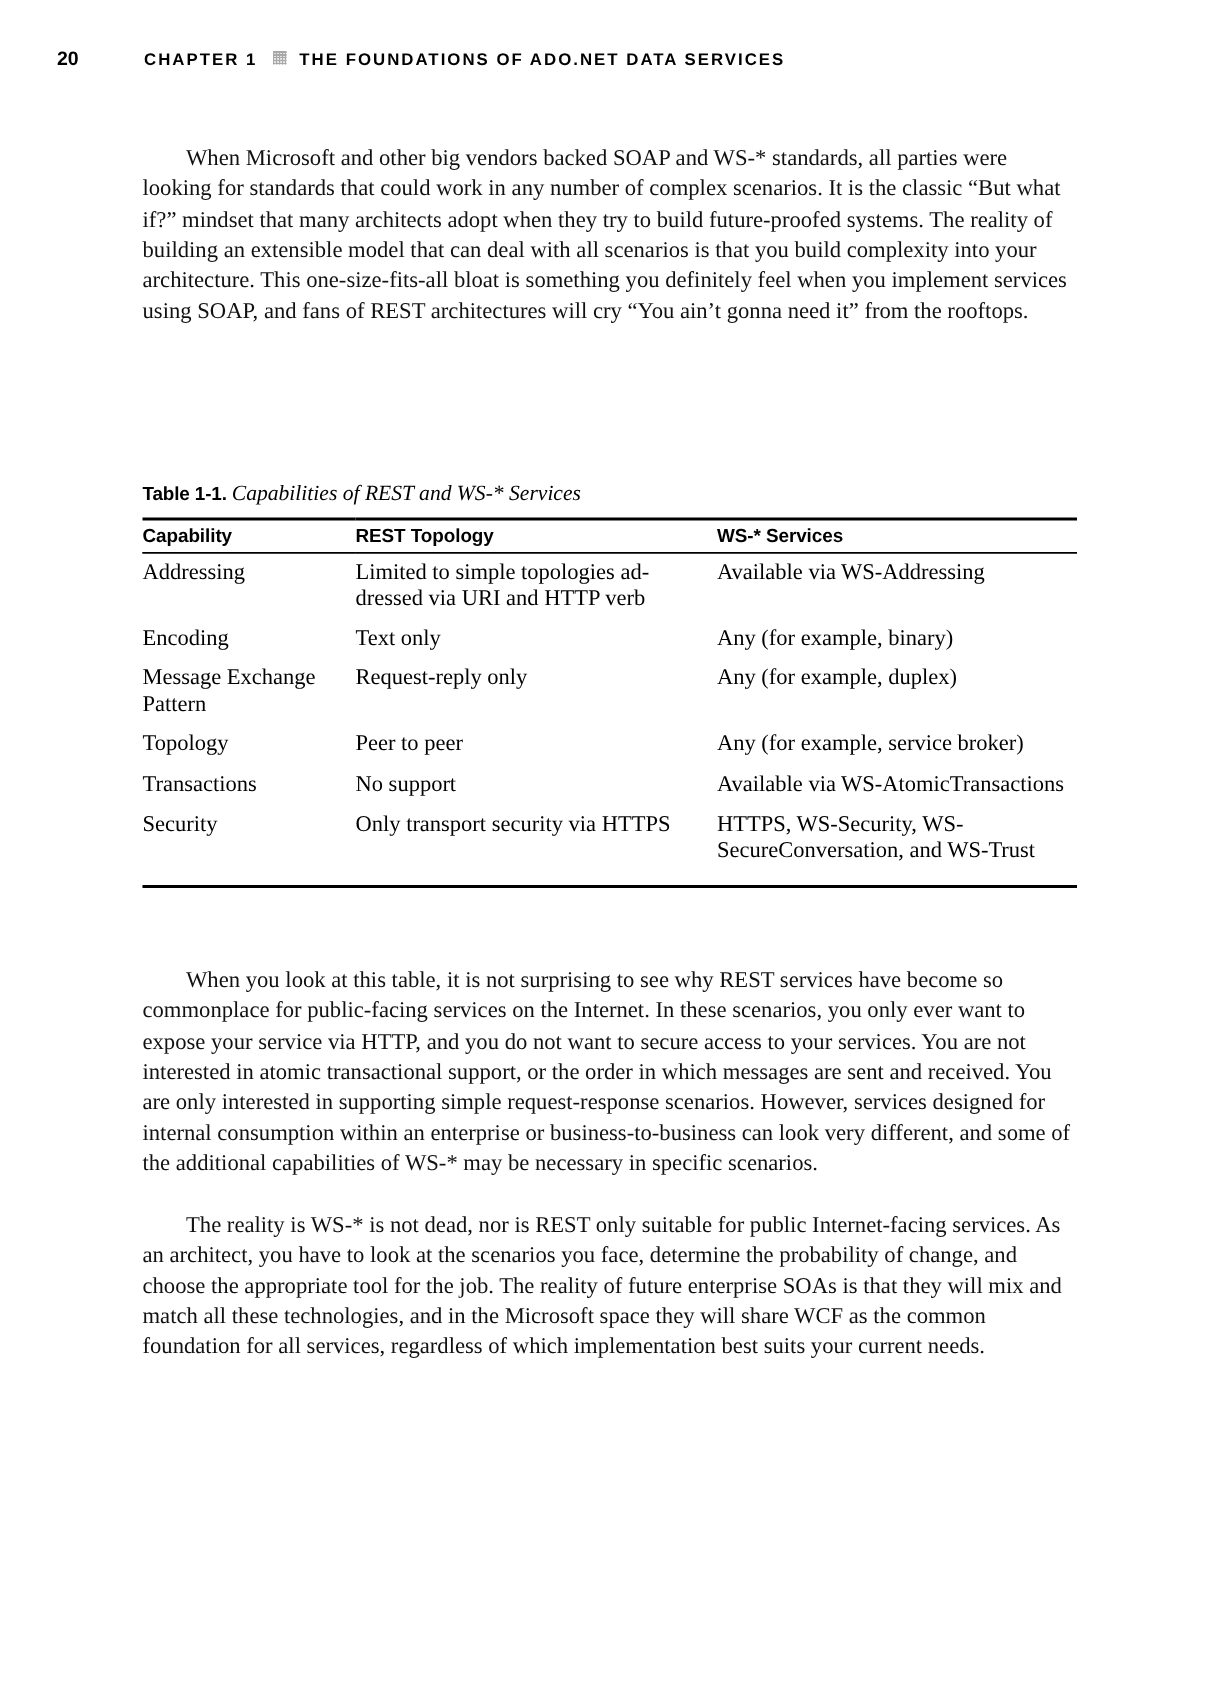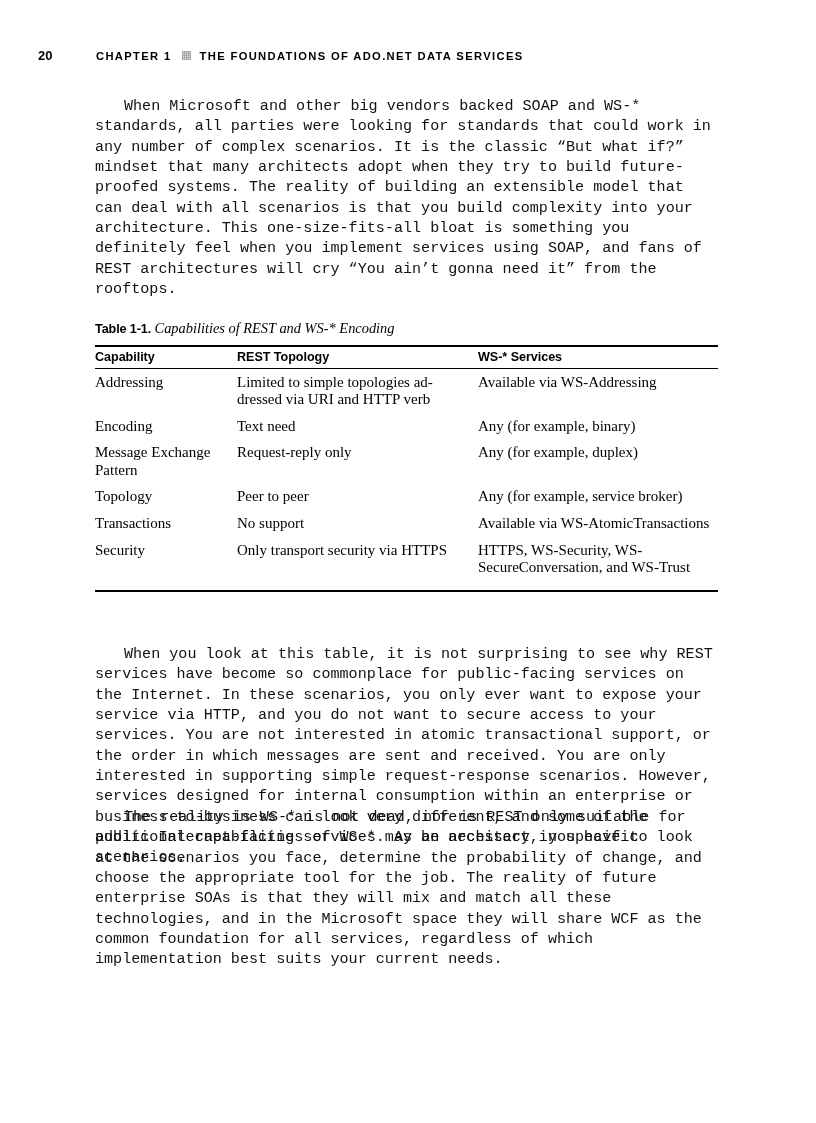--- a/index.html
+++ b/index.html
@@ -20,21 +20,21 @@
     left: 0; top: 0;
     width: 816px;
     height: 1123px;
     overflow: hidden;
   }
 
   
   .running-head {
     position: absolute;
     left: 38px;
-    top: 48px;
+    top: 31px;
     width: 700px;
     height: 16px;
     display: flex;
     align-items: baseline;
     font-family: "Liberation Sans", sans-serif;
   }
   .folio {
     font-size: 13px;
     font-weight: bold;
     letter-spacing: 0px;
@@ -74,21 +74,21 @@
     left: 95px;
     width: 623px;
   }
   p.para {
     margin: 0;
     font-size: 15.1px;
     line-height: 20.35px;
     text-align: left;
     text-indent: 29px;
     color: #111;
-    font-family: Liberation Mono, monospace;
+    font-family: Liberation Serif, serif;
   }
 
   #para1 { top: 96px; }
   #para2 { top: 238px; }
   #para-after1 { top: 644px; }
   #para-after2 { top: 807px; }
 
   .body-col.blk { position: absolute; }
 
   
@@ -166,21 +166,21 @@
   </div>
 
   <div class="body-col blk" id="para1">
     <p class="para">When Microsoft and other big vendors backed SOAP and WS-* standards, all parties were looking for standards that could work in any number of complex scenarios. It is the classic “But what if?” mindset that many architects adopt when they try to build future-proofed systems. The reality of building an extensible model that can deal with all scenarios is that you build complexity into your architecture. This one-size-fits-all bloat is something you definitely feel when you implement services using SOAP, and fans of REST architectures will cry “You ain’t gonna need it” from the rooftops.</p>
   </div>
 
 
   <div id="table-block">
     <div class="table-caption">
       <span class="caption-label">Table 1-1.</span>
-      <span class="caption-title">Capabilities of REST and WS-* Encoding</span>
+      <span class="caption-title">Capabilities of REST and WS-* Services</span>
     </div>
 
     <table class="rest-table">
       <colgroup>
         <col class="c1">
           <col class="c2">
           <col class="c3">
       </colgroup>
       <thead>
         <tr>
@@ -190,21 +190,21 @@
         </tr>
       </thead>
       <tbody>
         <tr>
           <td>Addressing</td>
           <td>Limited to simple topologies ad-dressed via URI and HTTP verb</td>
           <td>Available via WS-Addressing</td>
         </tr>
         <tr>
           <td>Encoding</td>
-          <td>Text need</td>
+          <td>Text only</td>
           <td>Any (for example, binary)</td>
         </tr>
         <tr>
           <td>Message Exchange Pattern</td>
           <td>Request-reply only</td>
           <td>Any (for example, duplex)</td>
         </tr>
         <tr>
           <td>Topology</td>
           <td>Peer to peer</td>

